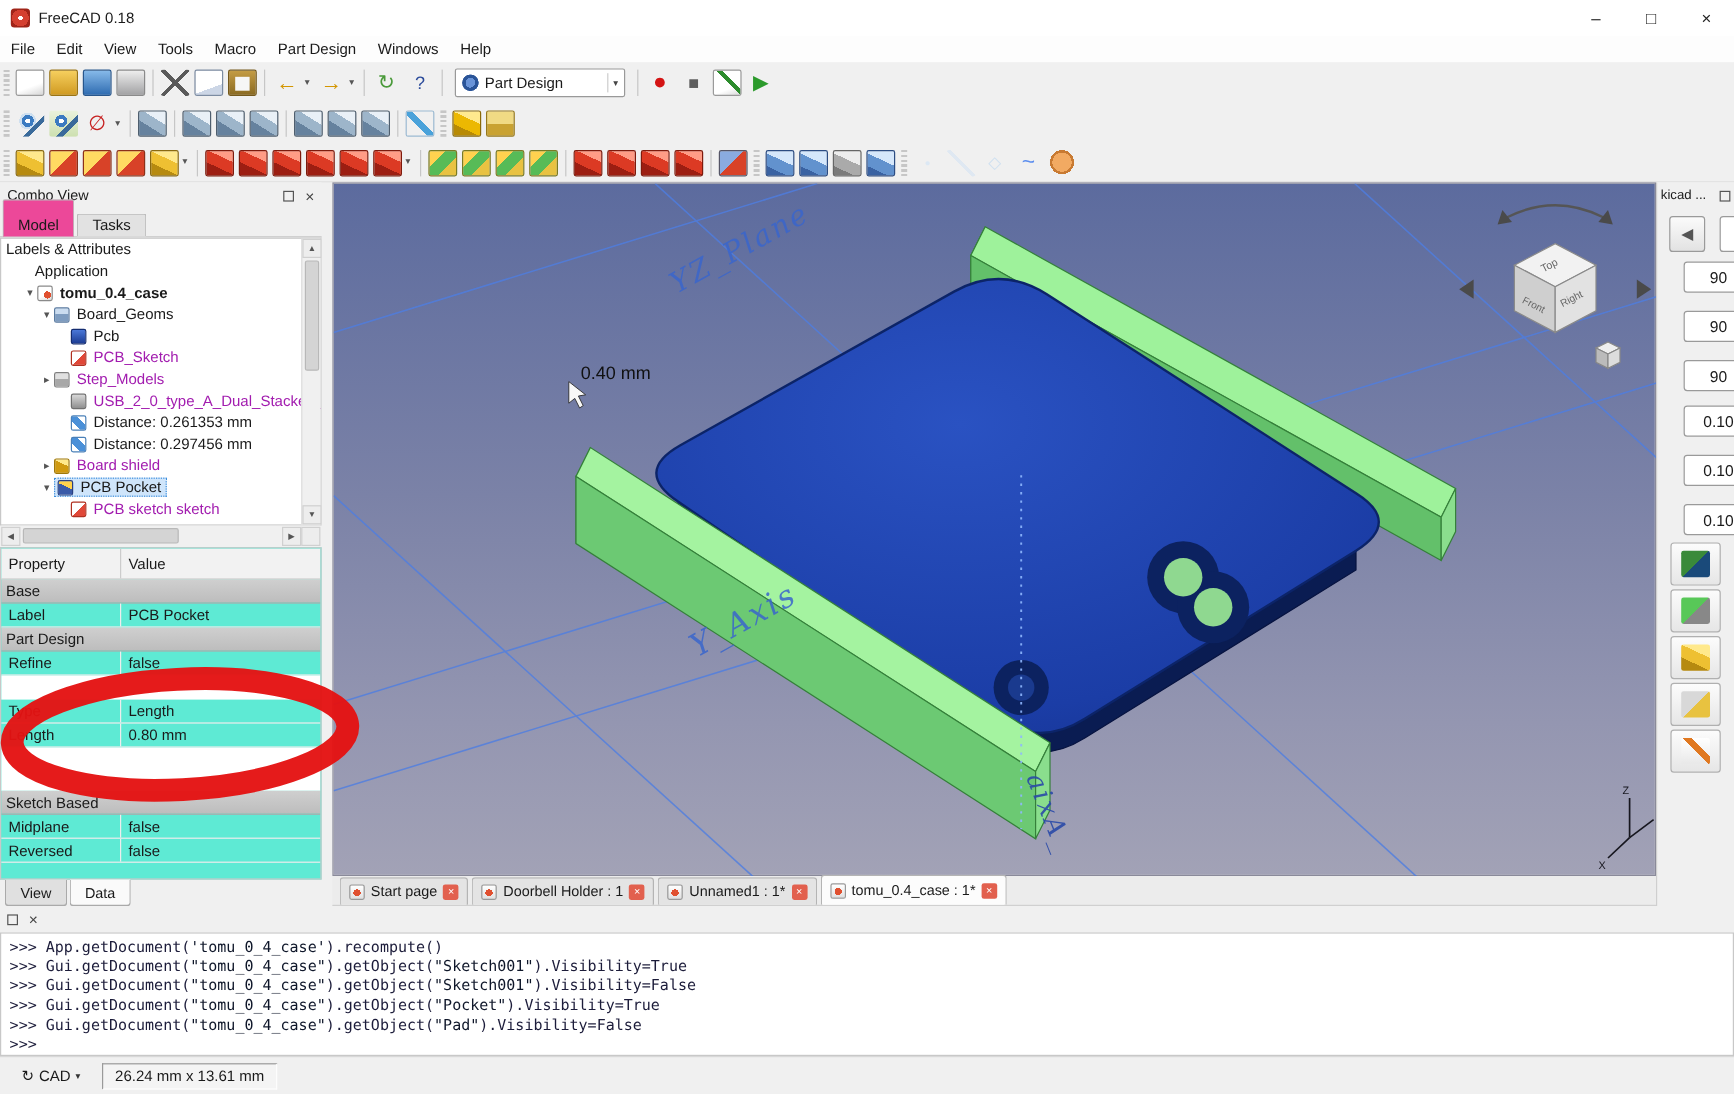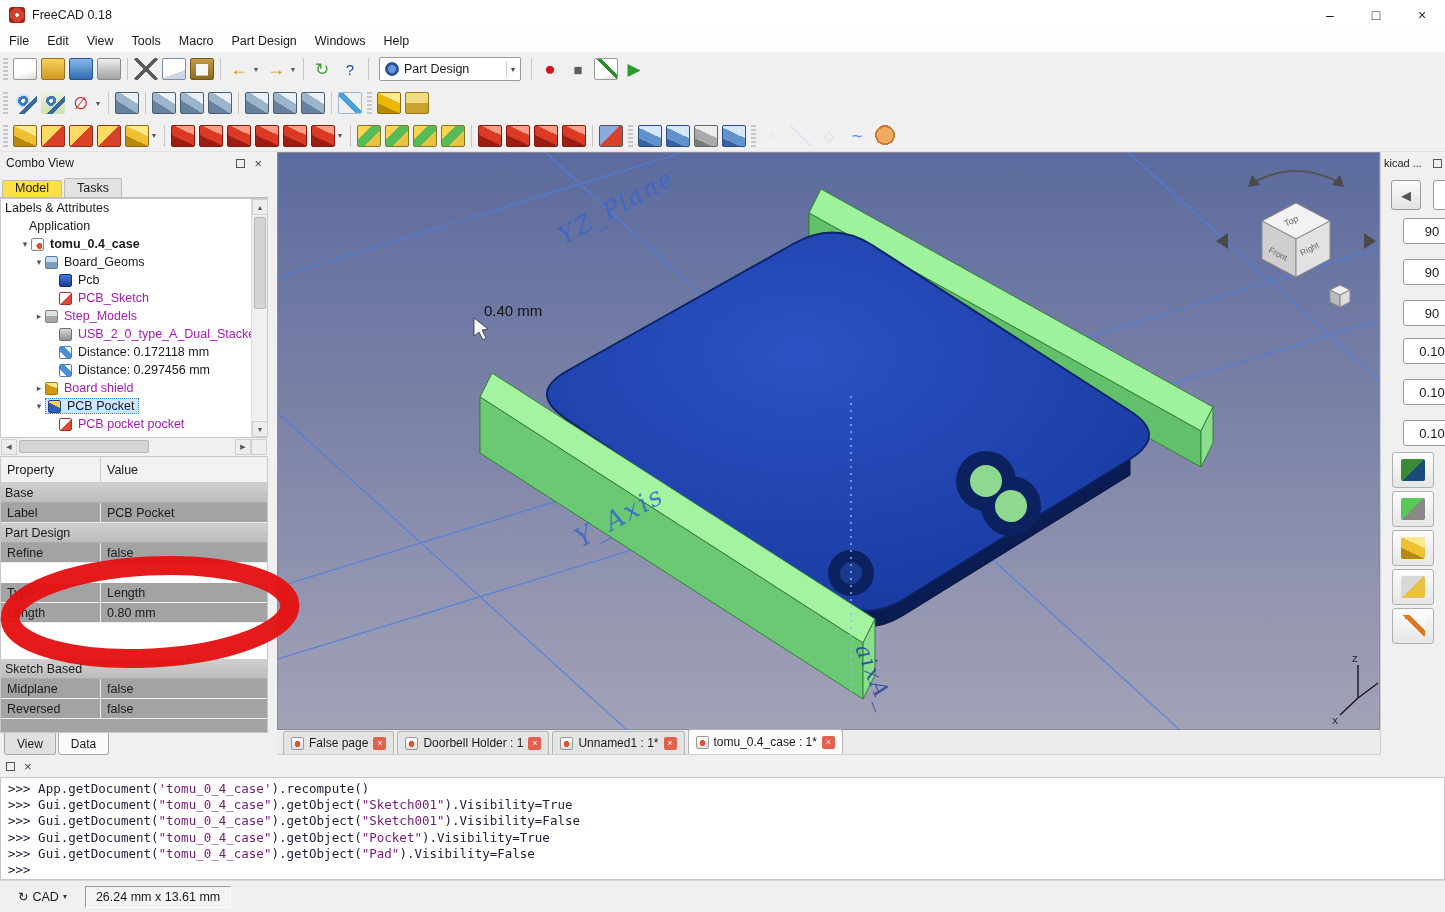--- a/index.html
+++ b/index.html
@@ -34,36 +34,36 @@
 .wbarrow{font-size:8px;color:#444;border-left:1px solid #ccc;padding-left:4px;height:16px;display:flex;align-items:center}
 
 
 .combo{position:absolute;left:0;top:152px;width:268px;height:603px;background:#f0f0f0}
 .panel-hdr{height:22px;display:flex;align-items:center;padding:0 6px;font-size:12px}
 .ph-title{flex:1}
 .sqicon{width:9px;height:9px;border:1px solid #555;display:inline-block;flex:none}
 .xicon{font-size:13px;color:#444;margin-left:9px;line-height:1}
 .cv-tabs{display:flex;height:24px;padding-left:2px;border-bottom:1px solid #bbb;background:#f0f0f0;align-items:flex-end}
 .cv-tab{padding:2px 12px;font-size:12.5px;border:1px solid #bbb;border-bottom:none;background:#e2e2e2;margin-right:2px;border-radius:2px 2px 0 0}
-.cv-tab.active{background:#fde047;padding-top:0}
+.cv-tab.active{background:#ec4899;padding-top:14px}
 .tree{position:absolute;left:0;top:46px;width:268px;height:240px;background:#fff;border:1px solid #c8c8c8;overflow:hidden}
 .tree-hdr{height:18px;display:flex;align-items:center;padding:0 4px;font-size:12.5px}
 .trow{height:18px;display:flex;align-items:center;font-size:12.5px;white-space:nowrap}
 .trow .arr{width:12px;text-align:center;font-size:9px;color:#555;flex:none}
 .ticn{width:13px;height:13px;border-radius:2px;margin-right:4px;flex:none}
 .tlabel{padding:0 2px}
 .selwrap{display:flex;align-items:center;background:#cfe5fb;border:1px dotted #3d8edb;padding:0 2px}
 .dim .tlabel{color:#a21caf}
 .bold .tlabel{font-weight:bold}
 .vscroll{position:absolute;left:251px;top:47px;width:16px;height:238px;background:#f0f0f0;border-left:1px solid #dcdcdc}
 .hscroll{position:absolute;left:1px;top:286px;width:266px;height:17px;background:#f0f0f0;display:flex;align-items:center}
 .scr-btn{width:16px;height:16px;display:flex;align-items:center;justify-content:center;font-size:7px;color:#555;background:#ededed;border:1px solid #d0d0d0;flex:none}
 .scr-thumb-v{position:absolute;left:2px;top:18px;width:12px;height:92px;background:#d4d4d4;border:1px solid #b8b8b8;border-radius:2px}
 .scr-thumb-h{width:130px;height:13px;background:#d4d4d4;border:1px solid #b8b8b8;border-radius:2px;margin-left:2px}
-.props{position:absolute;left:0;top:304px;width:268px;height:277px;background:#a3a3a3;border:1px solid #c8c8c8;overflow:hidden}
+.props{position:absolute;left:0;top:304px;width:268px;height:277px;background:#5eead4;border:1px solid #c8c8c8;overflow:hidden}
 .phdr{display:flex;height:26px;border-bottom:1px solid #ccc;background:#f2f2f2}
 .phdr div{display:flex;align-items:center;padding:0 6px;font-size:12.5px}
 .phdr .c1{width:100px;border-right:1px solid #ccc}
 .prow{display:flex;height:20px;border-bottom:1px solid #ededed;font-size:12.5px}
 .prow .c1{width:100px;padding:0 6px;display:flex;align-items:center;border-right:1px solid #ededed}
 .prow .c2{flex:1;padding:0 6px;display:flex;align-items:center}
 .pgroup{height:20px;display:flex;align-items:center;padding:0 4px;background:linear-gradient(180deg,#cfcfcf,#bdbdbd);font-size:12.5px;border-bottom:1px solid #ababab}
 .pspacer{background:#fff}
 .bottom-tabs{position:absolute;left:0;top:581px;height:22px;display:flex;padding-left:4px}
 .btab{padding:0 12px;display:flex;align-items:center;font-size:12px;border:1px solid #aaa;border-top:none;background:#e0e0e0;border-radius:0 0 3px 3px;margin-right:2px}
@@ -89,21 +89,21 @@
 .rp-partial{position:absolute;left:52px;top:28px;width:26px;height:30px;border:1px solid #9a9a9a;border-radius:3px;background:#fff}
 .rp-field{position:absolute;left:22px;width:58px;height:26px;border:1px solid #9a9a9a;border-radius:3px;background:#fff;display:flex;align-items:center;justify-content:center;font-size:13px}
 .rp-tool{position:absolute;left:11px;width:42px;height:36px;display:flex;align-items:center;justify-content:center;background:linear-gradient(#fcfcfc,#e6e6e6);border:1px solid #b0b0b0;border-radius:3px}
 .ticn2{width:24px;height:22px;border-radius:2px}
 
 
 .pyconsole{position:absolute;left:0;top:755px;width:1445px;height:125px;background:#f0f0f0}
 .pybody{position:absolute;left:0;top:22px;width:1445px;height:103px;background:#fff;border:1px solid #c8c8c8;font-family:"DejaVu Sans Mono","Liberation Mono",monospace;font-size:12.5px;line-height:16.2px;padding:3px 7px;overflow:hidden}
 .pline{white-space:pre}
 .c-p,.c-k{color:#1c1c3a}
-.c-s{color:#701a75}
+.c-s{color:#0f172a}
 
 
 .statusbar{position:absolute;left:0;top:880px;width:1445px;height:32px;background:#f0f0f0;border-top:1px solid #d8d8d8;display:flex;align-items:center;padding:0 8px;font-size:12.5px}
 .sb-msg{flex:1}
 .sb-nav{display:flex;align-items:center;gap:4px;padding:0 10px}
 .sb-nav .caret{font-size:8px;color:#333}
 .sb-dims{margin-left:8px;padding:3px 10px;border:1px solid;border-color:#9a9a9a #fdfdfd #fdfdfd #9a9a9a;background:#f4f4f4}
 
 
 .anno{position:absolute;left:0;top:550px;width:312px;height:132px;z-index:40;pointer-events:none}
@@ -270,21 +270,21 @@
             <span class="tlabel">Step_Models</span>
           </div>
           <div class="trow dim" style="padding-left: 46px;">
             <span class="arr"></span>
             <span class="ticn" style="background: linear-gradient(rgb(216, 216, 216), rgb(144, 144, 144)); border: 1px solid rgb(112, 112, 112);"></span>
             <span class="tlabel">USB_2_0_type_A_Dual_Stacked_jac</span>
           </div>
           <div class="trow" style="padding-left: 46px;">
             <span class="arr"></span>
             <span class="ticn" style="background: linear-gradient(45deg, rgb(255, 255, 255) 30%, rgb(74, 144, 216) 30%, rgb(74, 144, 216) 70%, rgb(255, 255, 255) 70%); border: 1px solid rgb(74, 128, 184);"></span>
-            <span class="tlabel">Distance: 0.172118 mm</span>
+            <span class="tlabel">Distance: 0.261353 mm</span>
           </div>
           <div class="trow" style="padding-left: 46px;">
             <span class="arr"></span>
             <span class="ticn" style="background: linear-gradient(45deg, rgb(255, 255, 255) 30%, rgb(74, 144, 216) 30%, rgb(74, 144, 216) 70%, rgb(255, 255, 255) 70%); border: 1px solid rgb(74, 128, 184);"></span>
             <span class="tlabel">Distance: 0.297456 mm</span>
           </div>
           <div class="trow dim" style="padding-left: 32px;">
             <span class="arr">▸</span>
             <span class="ticn" style="background: linear-gradient(205deg, rgb(255, 233, 140) 35%, rgb(208, 154, 16) 35%); border: 1px solid rgb(160, 120, 8);"></span>
             <span class="tlabel">Board shield</span>
@@ -292,21 +292,21 @@
           <div class="trow" style="padding-left: 32px;">
             <span class="arr">▾</span>
             <span class="selwrap">
               <span class="ticn" style="background: linear-gradient(205deg, rgb(255, 210, 77) 42%, rgb(58, 90, 168) 42%); border: 1px solid rgb(42, 64, 128);"></span>
               <span class="tlabel">PCB Pocket</span>
             </span>
           </div>
           <div class="trow dim" style="padding-left: 46px;">
             <span class="arr"></span>
             <span class="ticn" style="background: linear-gradient(135deg, rgb(255, 255, 255) 52%, rgb(224, 72, 56) 52%); border: 1px solid rgb(176, 48, 32);"></span>
-            <span class="tlabel">PCB pocket pocket</span>
+            <span class="tlabel">PCB sketch sketch</span>
           </div>
         </div>
     </div>
     <div class="vscroll">
       <div class="scr-btn">▲</div>
       <div class="scr-thumb-v"></div>
       <div class="scr-btn" style="position:absolute;bottom:0;left:0">▼</div>
     </div>
     <div class="hscroll">
       <div class="scr-btn">◀</div>
@@ -439,21 +439,21 @@
         <text x="1074" y="509" font-size="9" fill="#16161e" stroke="none">Z</text>
         <text x="1103" y="530" font-size="9" fill="#16161e" stroke="none">Y</text>
         <text x="1054" y="571" font-size="9" fill="#16161e" stroke="none">X</text>
       </g>
     </svg>
   </div>
 
   <div class="doctabs" id="doctabs">
       <div class="dtab">
         <span class="dicon"></span>
-        <span class="dlabel">False page</span>
+        <span class="dlabel">Start page</span>
         <span class="dclose">×</span>
       </div>
       <div class="dtab">
         <span class="dicon"></span>
         <span class="dlabel">Doorbell Holder : 1</span>
         <span class="dclose">×</span>
       </div>
       <div class="dtab">
         <span class="dicon"></span>
         <span class="dlabel">Unnamed1 : 1*</span>

